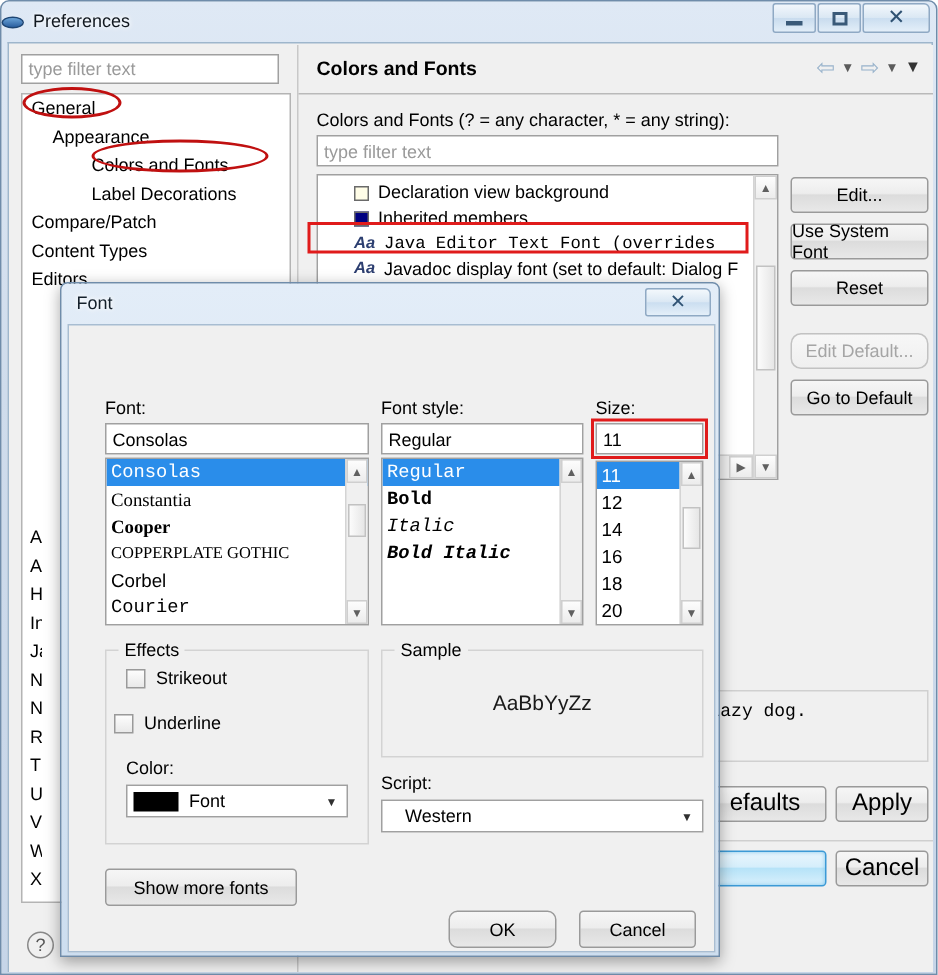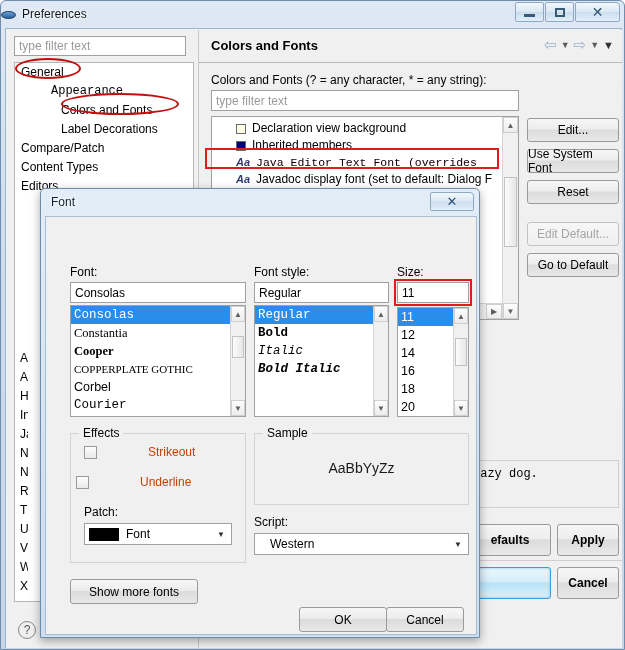--- a/index.html
+++ b/index.html
@@ -89,21 +89,21 @@
     background: #ffffff;
     border: 1px solid #b4b4b4;
     overflow: hidden;
   }
   .tree-item {
     font-size: 12px; color: #000;
     height: 19px; line-height: 19px;
     white-space: nowrap;
   }
   .tree-lvl1 { padding-left: 6px; }
-  .tree-lvl2 { padding-left: 36px; font-family: Liberation Mono, monospace; }
+  .tree-lvl2 { padding-left: 20px; }
   .tree-lvl3 { padding-left: 46px; }
 
   
   #clipped-col {
     position: absolute; left: 8px; top: 320px;
     width: 14px;
   }
   .clipped-item {
     height: 19px; line-height: 19px;
     font-size: 12px; color: #000;
@@ -208,39 +208,39 @@
   
   .side-btn {
     position: absolute; left: 328px;
     width: 92px; height: 24px;
     font-size: 12px; color: #000;
     background: linear-gradient(to bottom,#f6f6f6 0%,#ededed 45%,#dcdcdc 50%,#e8e8e8 100%);
     border: 1px solid #9a9a9a; border-radius: 3px;
     display: flex; align-items: center; justify-content: center;
   }
   .side-btn.disabled { color: #a5a5a5; border-color: #c2c2c2;
-    background: linear-gradient(to bottom,#f7f7f7,#efefef); }
+    background: linear-gradient(to bottom,#f7f7f7,#efefef); border-radius: 7px; }
 
   #preview-box {
     position: absolute; left: 12px; top: 430px;
     width: 408px; height: 48px;
     background: #f0f0f0; border: 1px solid #d0d0d0;
     padding: 6px 8px;
     font-family: "Liberation Mono", monospace; font-size: 12px; color: #000;
   }
   #bottom-sep {
     position: absolute; left: 0; top: 530px; right: 0;
     border-top: 1px solid #cfcfcf;
   }
   .bottom-btn {
     position: absolute;
-    height: 32px; font-size: 12px; color: #000;
+    height: 24px; font-size: 16px; color: #000;
     background: linear-gradient(to bottom,#f6f6f6 0%,#ededed 45%,#dcdcdc 50%,#e8e8e8 100%);
     border: 1px solid #9a9a9a; border-radius: 3px;
-    display: flex; align-items: center; justify-content: center; font-weight: bold;
+    display: flex; align-items: center; justify-content: center;
   }
   .bottom-btn.default {
     background: linear-gradient(to bottom,#eaf6fd 0%,#d5eefb 45%,#b6e3f8 50%,#d9f0fc 100%);
     border: 1px solid #3c9ad6;
     box-shadow: 0 0 3px #7fc6ec inset;
   }
 
   
   #font-dialog {
     position: absolute; left: 40px; top: 188px;
@@ -310,21 +310,21 @@
   }
   .cbx {
     width: 13px; height: 13px;
     border: 1px solid #9a9a9a;
     background: linear-gradient(to bottom,#fdfdfd,#e9e9e9);
     display: inline-block; vertical-align: middle;
     margin-right: 7px;
   }
   .fd-check-row {
     position: absolute; display: flex; align-items: center;
-    font-size: 12px; color: #c2410c; gap: 44px;
+    font-size: 12px; color: #000000;
   }
   .combo {
     position: absolute; height: 22px;
     background: #fff; border: 1px solid #a0a0a0;
     display: flex; align-items: center;
     font-size: 12px; color: #000;
   }
   .combo .arrow-cell {
     position: absolute; right: 1px; top: 1px; bottom: 1px; width: 18px;
     display: flex; align-items: center; justify-content: center;
@@ -536,37 +536,37 @@
       <span class="group-title">Effects</span>
     </div>
     <div class="fd-check-row" style="left:38px;top:228px;">
       <span class="cbx"></span>
       <span>Strikeout</span>
     </div>
     <div class="fd-check-row" style="left:30px;top:258px;">
       <span class="cbx"></span>
       <span>Underline</span>
     </div>
-    <div class="fd-label" style="left:38px;top:288px;">Patch:</div>
+    <div class="fd-label" style="left:38px;top:288px;">Color:</div>
     <div class="combo" style="left:38px;top:306px;width:148px;">
       <span class="color-chip"></span>
       <span>Font</span>
       <span class="arrow-cell">▼</span>
     </div>
 
     <div class="groupbox" style="left:208px;top:216px;width:215px;height:72px;">
       <span class="group-title">Sample</span>
       <div id="sample-text">AaBbYyZz</div>
     </div>
 
     <div class="fd-label" style="left:208px;top:298px;">Script:</div>
     <div class="combo" style="left:208px;top:316px;width:215px;padding-left:9px;">
       <span style="margin-left:6px;">Western</span>
       <span class="arrow-cell">▼</span>
     </div>
 
     <div class="fd-btn" style="left:24px;top:362px;width:128px;">Show more fonts</div>
-    <div class="fd-btn" style="left:253px;top:390px;width:88px;">OK</div>
+    <div class="fd-btn" style="left:253px;top:390px;width:72px;border-radius:6px;">OK</div>
     <div class="fd-btn" style="left:340px;top:390px;width:78px;">Cancel</div>
   </div>
 </div>
 
 <div class="redbox" style="left:205px;top:148px;width:294px;height:21px;"></div>
 
 </body></html>

